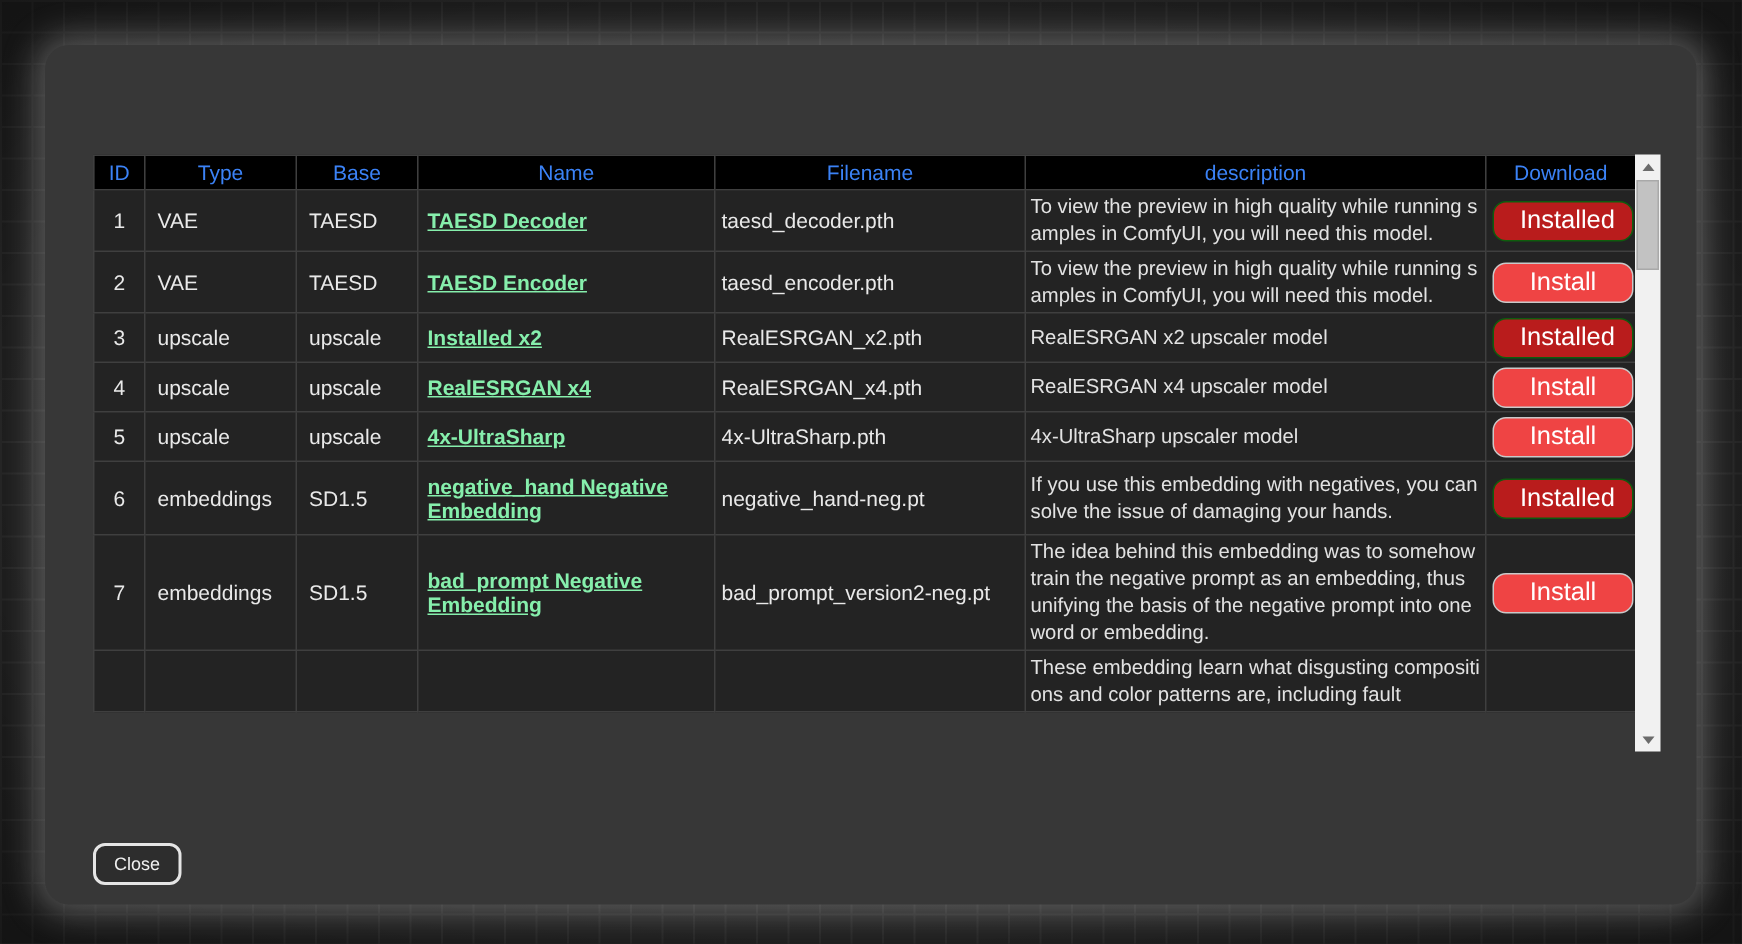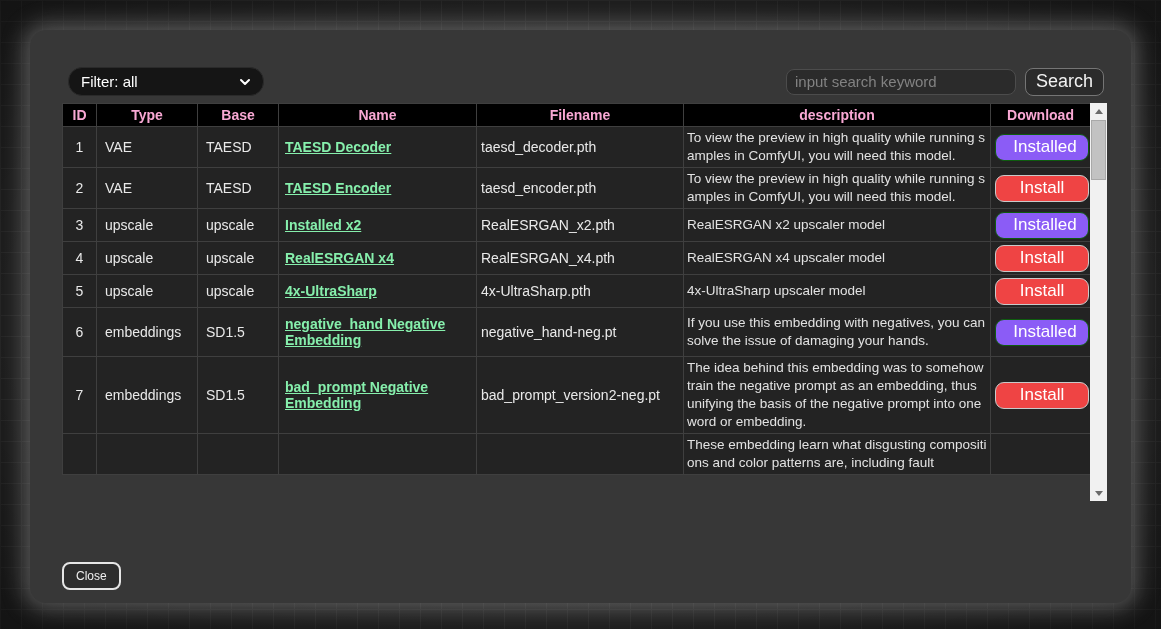--- a/index.html
+++ b/index.html
@@ -37,36 +37,36 @@
   .search-input::placeholder{color:#828282;}
   .search-btn{
     height:28px;padding:0 10px;background:#2b2b2b;border:1px solid #757575;border-radius:8px;
     color:#f2f2f2;font-size:18px;font-family:"Liberation Sans",sans-serif;cursor:pointer;
   }
   
   .table-zone{position:absolute;left:32px;top:73px;width:1045px;height:398px;}
   .table-clip{position:absolute;left:0;top:0;width:1028px;height:398px;overflow:hidden;}
   table{border-collapse:collapse;table-layout:fixed;width:1028px;background:#232323;}
   th{
-    background:#000;color:#f9a8d4;font-weight:bold;font-size:14px;
+    background:#000;color:#3b82f6;font-weight:normal;font-size:14px;
     border:1px solid #3f3f3f;padding:3px 2px;text-align:center;
   }
   td{border:1px solid #3f3f3f;color:#e9e9e9;font-size:14px;vertical-align:middle;background:#232323;}
   td.c-id{text-align:center;padding:8px 2px;}
   td.c-type,td.c-base{padding:8px 8px;}
   td.c-name{padding:8px 6px;}
   td.c-file{padding:8px 4px;}
   td.c-desc{padding:2px 3px;font-size:13.5px;line-height:18px;word-break:break-all;color:#e2e2e2;margin-top:48px;}
   td.c-dl{text-align:center;padding:2px 4px;}
   .name-link{color:#86efac;font-weight:bold;text-decoration:underline;cursor:pointer;}
   .btn{
     display:block;margin:0 auto;width:94px;height:27px;border-radius:9px;
     font-size:17px;font-family:"Liberation Sans",sans-serif;cursor:pointer;color:#fff;
   }
-  .btn-installed{background:#8b5cf6;border:1px solid #0e5c0e;padding-left:12px;}
+  .btn-installed{background:#b91c1c;border:1px solid #0e5c0e;padding-left:12px;}
   .btn-install{background:#ef4444;border:1px solid #c9c9c9;}
   
   .vscroll{position:absolute;right:0;top:0;width:17px;height:398px;background:#f1f1f1;}
   .vs-btn{position:absolute;left:0;width:17px;height:16px;display:flex;align-items:center;justify-content:center;cursor:pointer;}
   .vs-up{top:0;}
   .vs-down{bottom:0;}
   .vs-arrow{width:0;height:0;border-left:4px solid transparent;border-right:4px solid transparent;}
   .vs-up .vs-arrow{border-bottom:5px solid #6b6b6b;}
   .vs-down .vs-arrow{border-top:5px solid #6b6b6b;}
   .vs-thumb{position:absolute;left:1px;right:1px;top:17px;height:58px;background:#c2c2c2;border:1px solid #a9a9a9;cursor:pointer;}
@@ -77,32 +77,20 @@
     color:#f0f0f0;font-size:12px;font-family:"Liberation Sans",sans-serif;cursor:pointer;
   }
 </style>
 </head>
 <body>
 
 <div class="vignette"></div>
 
 <div class="dialog">
 
-  <div class="toolbar">
-    <div class="filter-select">
-      <span>Filter: all</span>
-      <svg class="chev" viewBox="0 0 12 12">
-        <path d="M2 4 L6 8 L10 4" stroke="#ffffff" stroke-width="2" fill="none" stroke-linecap="round" stroke-linejoin="round"></path>
-      </svg>
-    </div>
-    <div class="search-wrap">
-      <input class="search-input" type="text" placeholder="input search keyword" style="">
-      <button class="search-btn">Search</button>
-    </div>
-  </div>
 
   <div class="table-zone">
     <div class="table-clip">
       <table>
         <colgroup>
           <col style="width:34px">
             <col style="width:101px">
             <col style="width:81px">
           <col style="width:198px">
             <col style="width:207px">

